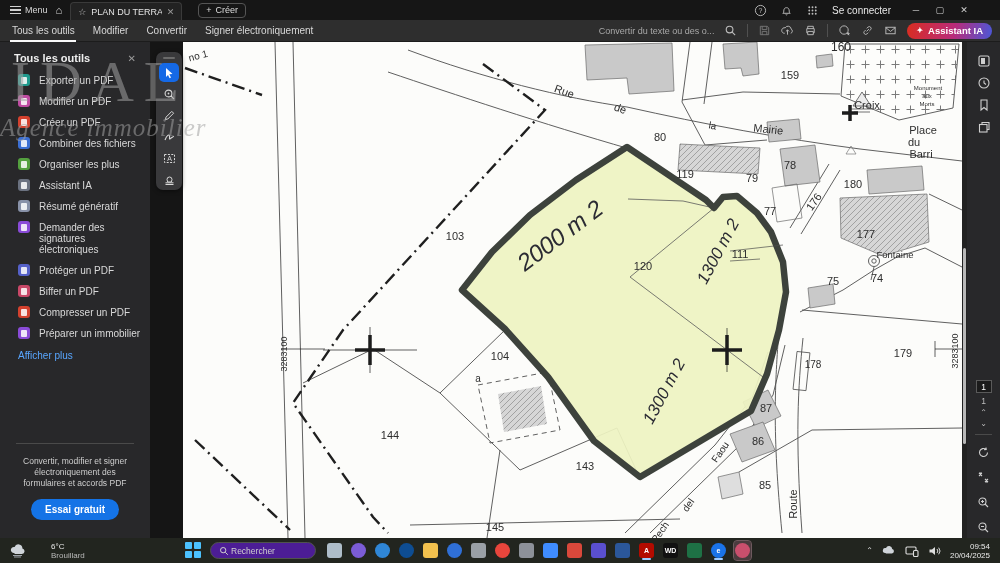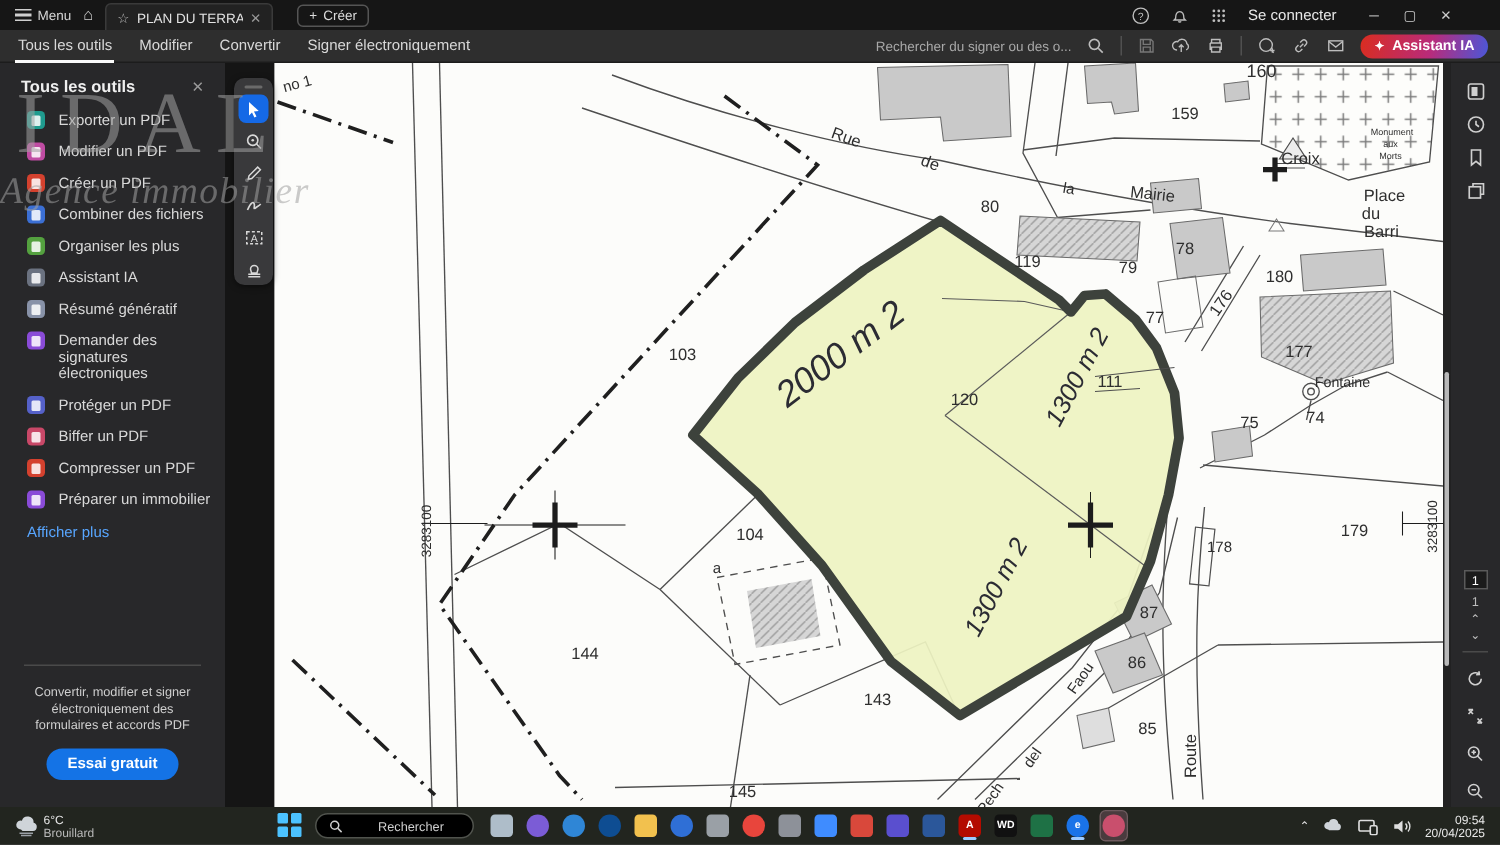--- a/index.html
+++ b/index.html
@@ -98,28 +98,28 @@
     flex-direction:column; align-items:center; gap:3px; }
   .pgbox { width:16px; height:13px; background:#1b1b1b; border:1px solid #5a5a5a;
     color:#fff; font-size:8.5px; text-align:center; line-height:12px; }
   .pgtotal { font-size:8.5px; color:#bdbdbd; }
   .chev { font-size:8px; color:#bdbdbd; line-height:8px; }
   .rp-div { width:17px; height:1px; background:#4a4a4a; margin:3px 0; }
 
   
   #taskbar { position:absolute; left:0; top:538px; width:1000px; height:25px;
     background:#22251f; display:flex; align-items:center; color:#e8e8e8; }
-  .weather { display:flex; align-items:center; gap:1px; padding-left:10px; width:185px; }
+  .weather { display:flex; align-items:center; gap:23px; padding-left:10px; width:185px; }
   .weather .wtxt { font-size:8px; line-height:9px; }
   .weather .cond { color:#b9b9b9; }
   .startbtn { width:17px; height:17px; display:grid; grid-template-columns:7px 7px;
     grid-template-rows:7px 7px; gap:1.5px; margin-right:8px; }
   .startbtn i { background:#4cc2ff; border-radius:1px; }
-  .tsearch { display:flex; align-items:center; gap:23px; width:106px; height:17px;
-    background:#000000; border:1px solid #50534d; border-radius:9px; padding:0 8px;
+  .tsearch { display:flex; align-items:center; gap:2px; width:106px; height:17px;
+    background:#4c1d95; border:1px solid #50534d; border-radius:9px; padding:0 8px;
     font-size:8.5px; color:#cfcfcf; margin-right:10px; }
   #apps { display:flex; align-items:center; gap:7px; }
   .app { position:relative; width:17px; height:19px; display:flex; align-items:center;
     justify-content:center; }
   .app .tile { width:15px; height:15px; border-radius:3px; color:#fff; font-size:7px;
     font-weight:bold; display:flex; align-items:center; justify-content:center; }
   .app .run { position:absolute; bottom:0; left:4px; width:9px; height:2px;
     background:#9ecbff; border-radius:1px; }
   .app.active { background:#4a3b3e; border-radius:3px; outline:1px solid #6e5a5e; }
   .tray { margin-left:auto; display:flex; align-items:center; gap:9px; padding-right:10px; }
@@ -183,21 +183,21 @@
       </span>
     </div>
   </div>
 
   <div id="toolbar">
     <span class="tab-item first active">Tous les outils</span>
     <span class="tab-item">Modifier</span>
     <span class="tab-item">Convertir</span>
     <span class="tab-item">Signer électroniquement</span>
     <div class="rt-tools">
-      <span class="srch-txt">Rechercher du signer ou des o...</span>
+      <span class="srch-txt">Convertir du texte ou des o...</span>
       <svg class="mini-ico" viewBox="0 0 14 14">
         <circle cx="6" cy="6" r="3.6" fill="none" stroke="#bdbdbd" stroke-width="1.2"></circle>
         <line x1="8.8" y1="8.8" x2="12" y2="12" stroke="#bdbdbd" stroke-width="1.2"></line>
       </svg>
       <span class="vsep"></span>
       <svg class="mini-ico" viewBox="0 0 14 14" style="opacity:.5">
         <path d="M2.5 2.5 H10 L11.5 4 V11.5 H2.5 Z M4.5 2.5 V6 H9.5 V2.5 M4.5 11.5 V8 H9.5 V11.5" fill="none" stroke="#bdbdbd" stroke-width="1"></path>
       </svg>
       <svg class="mini-ico" viewBox="0 0 14 14">
         <path d="M4 10 a3 3 0 1 1 .5-5.9 A3.5 3.5 0 0 1 11 5.5 A2.5 2.5 0 0 1 10.5 10" fill="none" stroke="#bdbdbd" stroke-width="1"></path>

